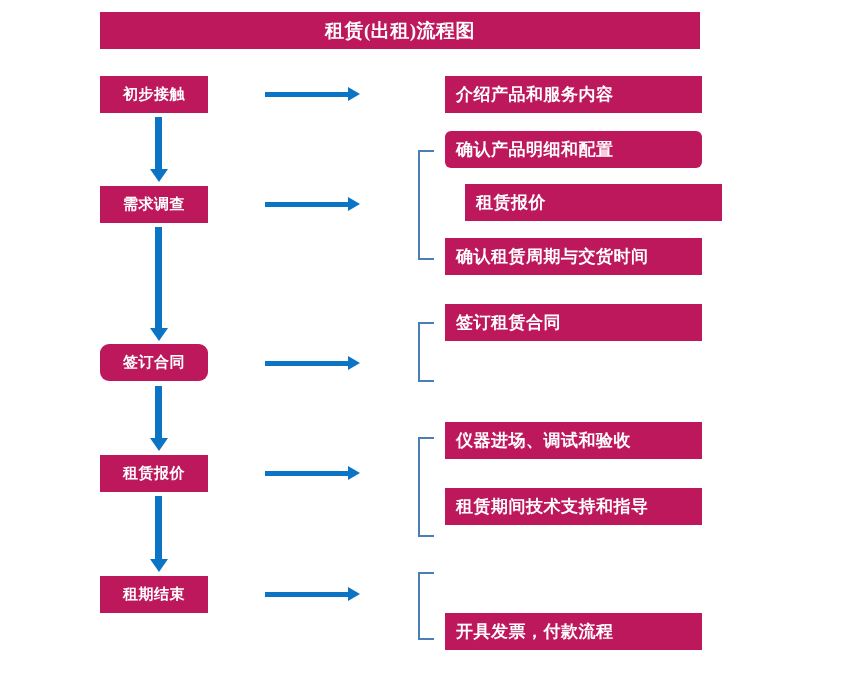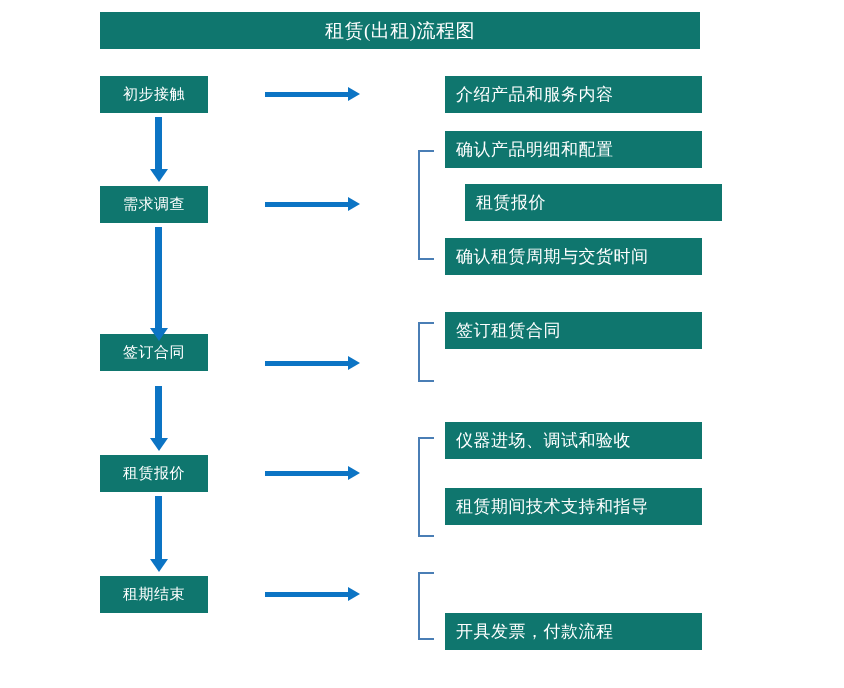--- a/index.html
+++ b/index.html
@@ -19,23 +19,23 @@
   #canvas {
     position: relative;
     width: 844px;
     height: 688px;
     background: #ffffff;
   }
 
   
   .box {
     position: absolute;
-    background: #0f766e;
+    background: #be185d;
     color: #ffffff;
-    font-weight: normal;
+    font-weight: bold;
     display: flex;
     align-items: center;
     box-sizing: border-box;
     letter-spacing: 0.5px;
     white-space: nowrap;
   }
 
   
   .title-bar {
     left: 100px;
@@ -130,21 +130,21 @@
 <body>
 
 <div id="canvas">
 
   <div class="box title-bar">租赁(出租)流程图</div>
 
   <div class="box stage-box" style="top:76px;">初步接触</div>
 
   <div class="box stage-box" style="top:186px;">需求调查</div>
 
-  <div class="box stage-box" style="top:334px;">签订合同</div>
+  <div class="box stage-box" style="top:344px;border-radius:9px;">签订合同</div>
 
   <div class="box stage-box" style="top:455px;">租赁报价</div>
 
   <div class="box stage-box" style="top:576px;">租期结束</div>
 
   <div class="v-arrow" style="top:117px; height:65px;">
     <span class="shaft" style="height:52px;"></span>
     <span class="head"></span>
   </div>
 
@@ -191,24 +191,24 @@
   <div class="bracket" style="top:150px; height:110px;"></div>
 
   <div class="bracket" style="top:322px; height:60px;"></div>
 
   <div class="bracket" style="top:437px; height:100px;"></div>
 
   <div class="bracket" style="top:572px; height:68px;"></div>
 
   <div class="box detail-box" style="top:76px;">介绍产品和服务内容</div>
 
-  <div class="box detail-box" style="top:131px;">确认产品明细和配置</div>
+  <div class="box detail-box" style="top:131px;border-radius:6px;">确认产品明细和配置</div>
   <div class="box detail-box" style="top:184px;margin-left:20px;">租赁报价</div>
   <div class="box detail-box" style="top:238px;">确认租赁周期与交货时间</div>
 
-  <div class="box detail-box" style="top:312px;">签订租赁合同</div>
+  <div class="box detail-box" style="top:304px;">签订租赁合同</div>
 
   <div class="box detail-box" style="top:422px;">仪器进场、调试和验收</div>
   <div class="box detail-box" style="top:488px;">租赁期间技术支持和指导</div>
 
   <div class="box detail-box" style="top:613px;">开具发票，付款流程</div>
 
 </div>
 
 </body></html>

